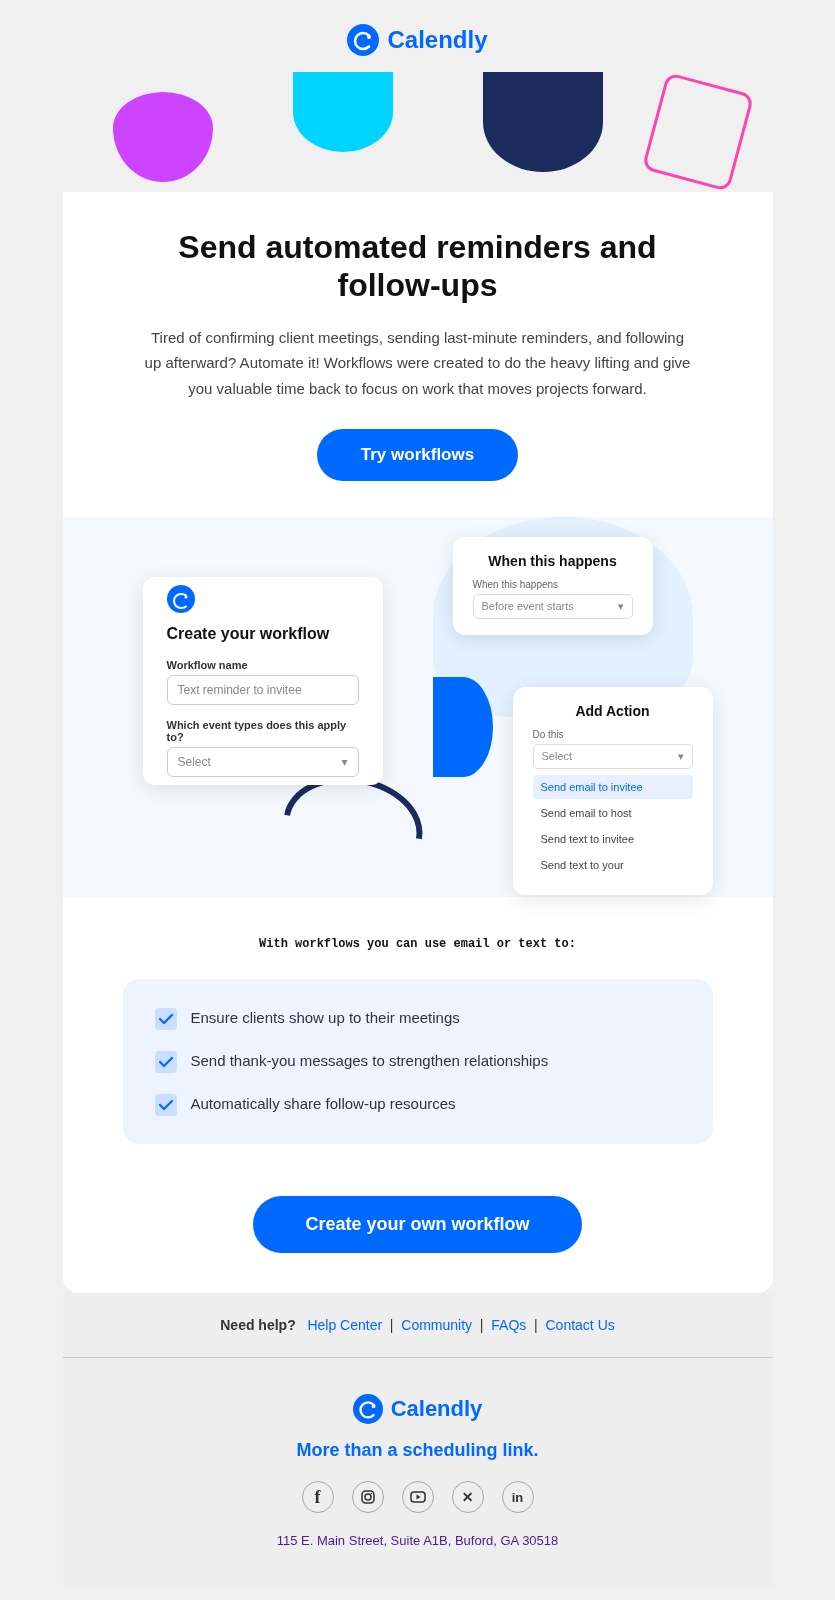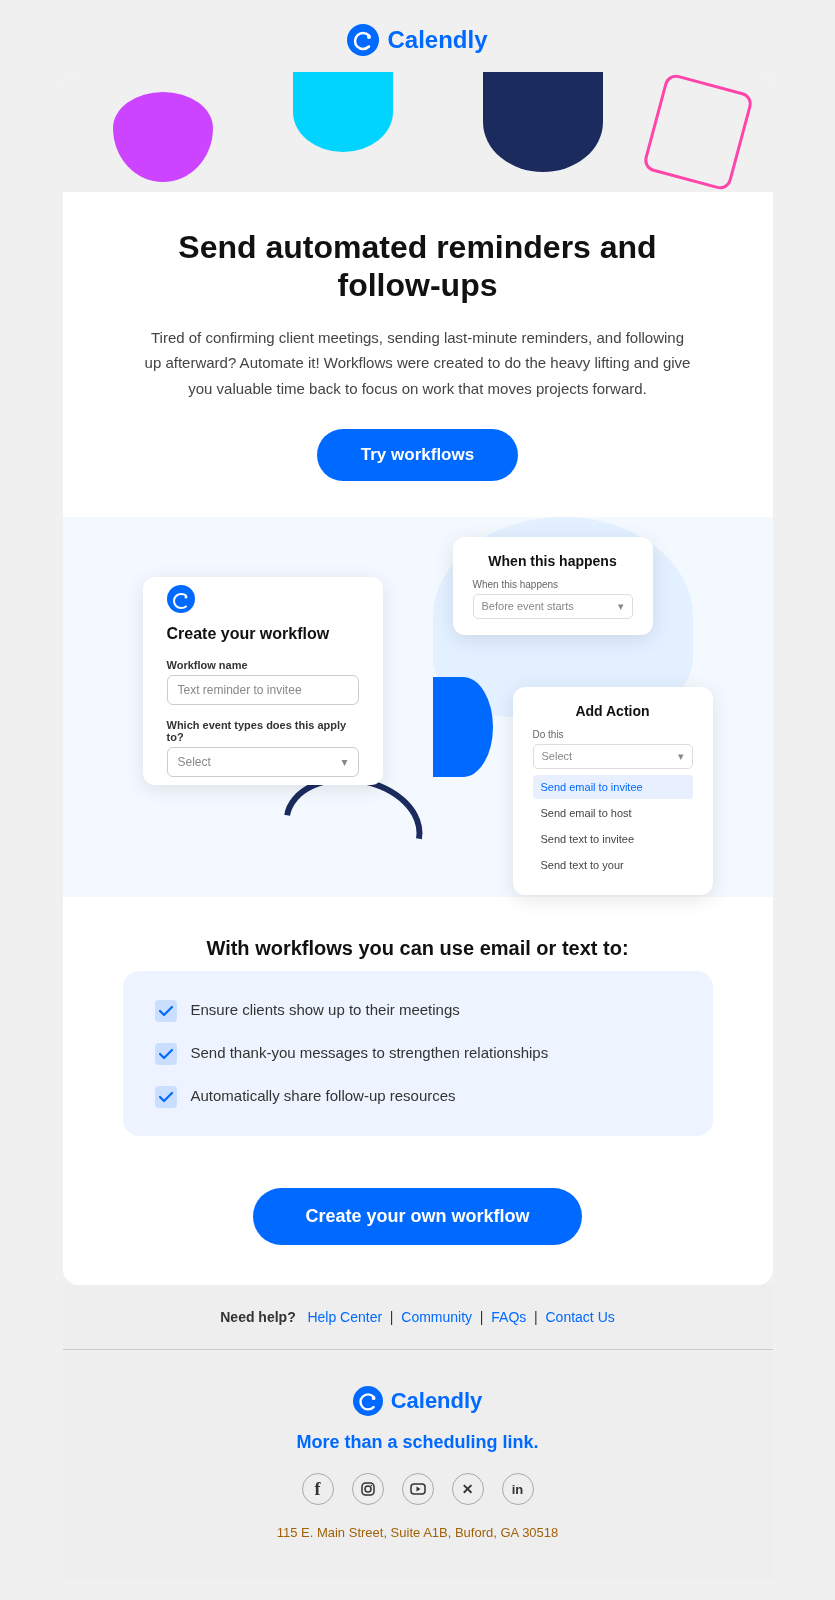--- a/index.html
+++ b/index.html
@@ -346,24 +346,25 @@
     }
 
     
     .features-section {
       padding: 40px 60px 20px;
       background: #ffffff;
       text-align: center;
     }
 
     .features-title {
-      font-size: 20px;
+      font-size: 12px;
       font-weight: 800;
       color: #111;
-      margin-bottom: 11px;
+      margin-bottom: 28px;
+      font-family: Liberation Mono, monospace;
     }
 
     .features-box {
       background: #eef4ff;
       border-radius: 16px;
       padding: 28px 32px;
       text-align: left;
     }
 
     .feature-item {
@@ -486,21 +487,21 @@
       justify-content: center;
       font-size: 18px;
       color: #333;
       cursor: pointer;
       border-radius: 50%;
       border: 1px solid #aaaaaa;
     }
 
     .footer-address {
       font-size: 13px;
-      color: #a16207;
+      color: #4c1d95;
     }
   </style>
 </head>
 <body>
 
 <div class="email-wrapper">
 
   <div class="header">
     <div class="logo-area">
 

